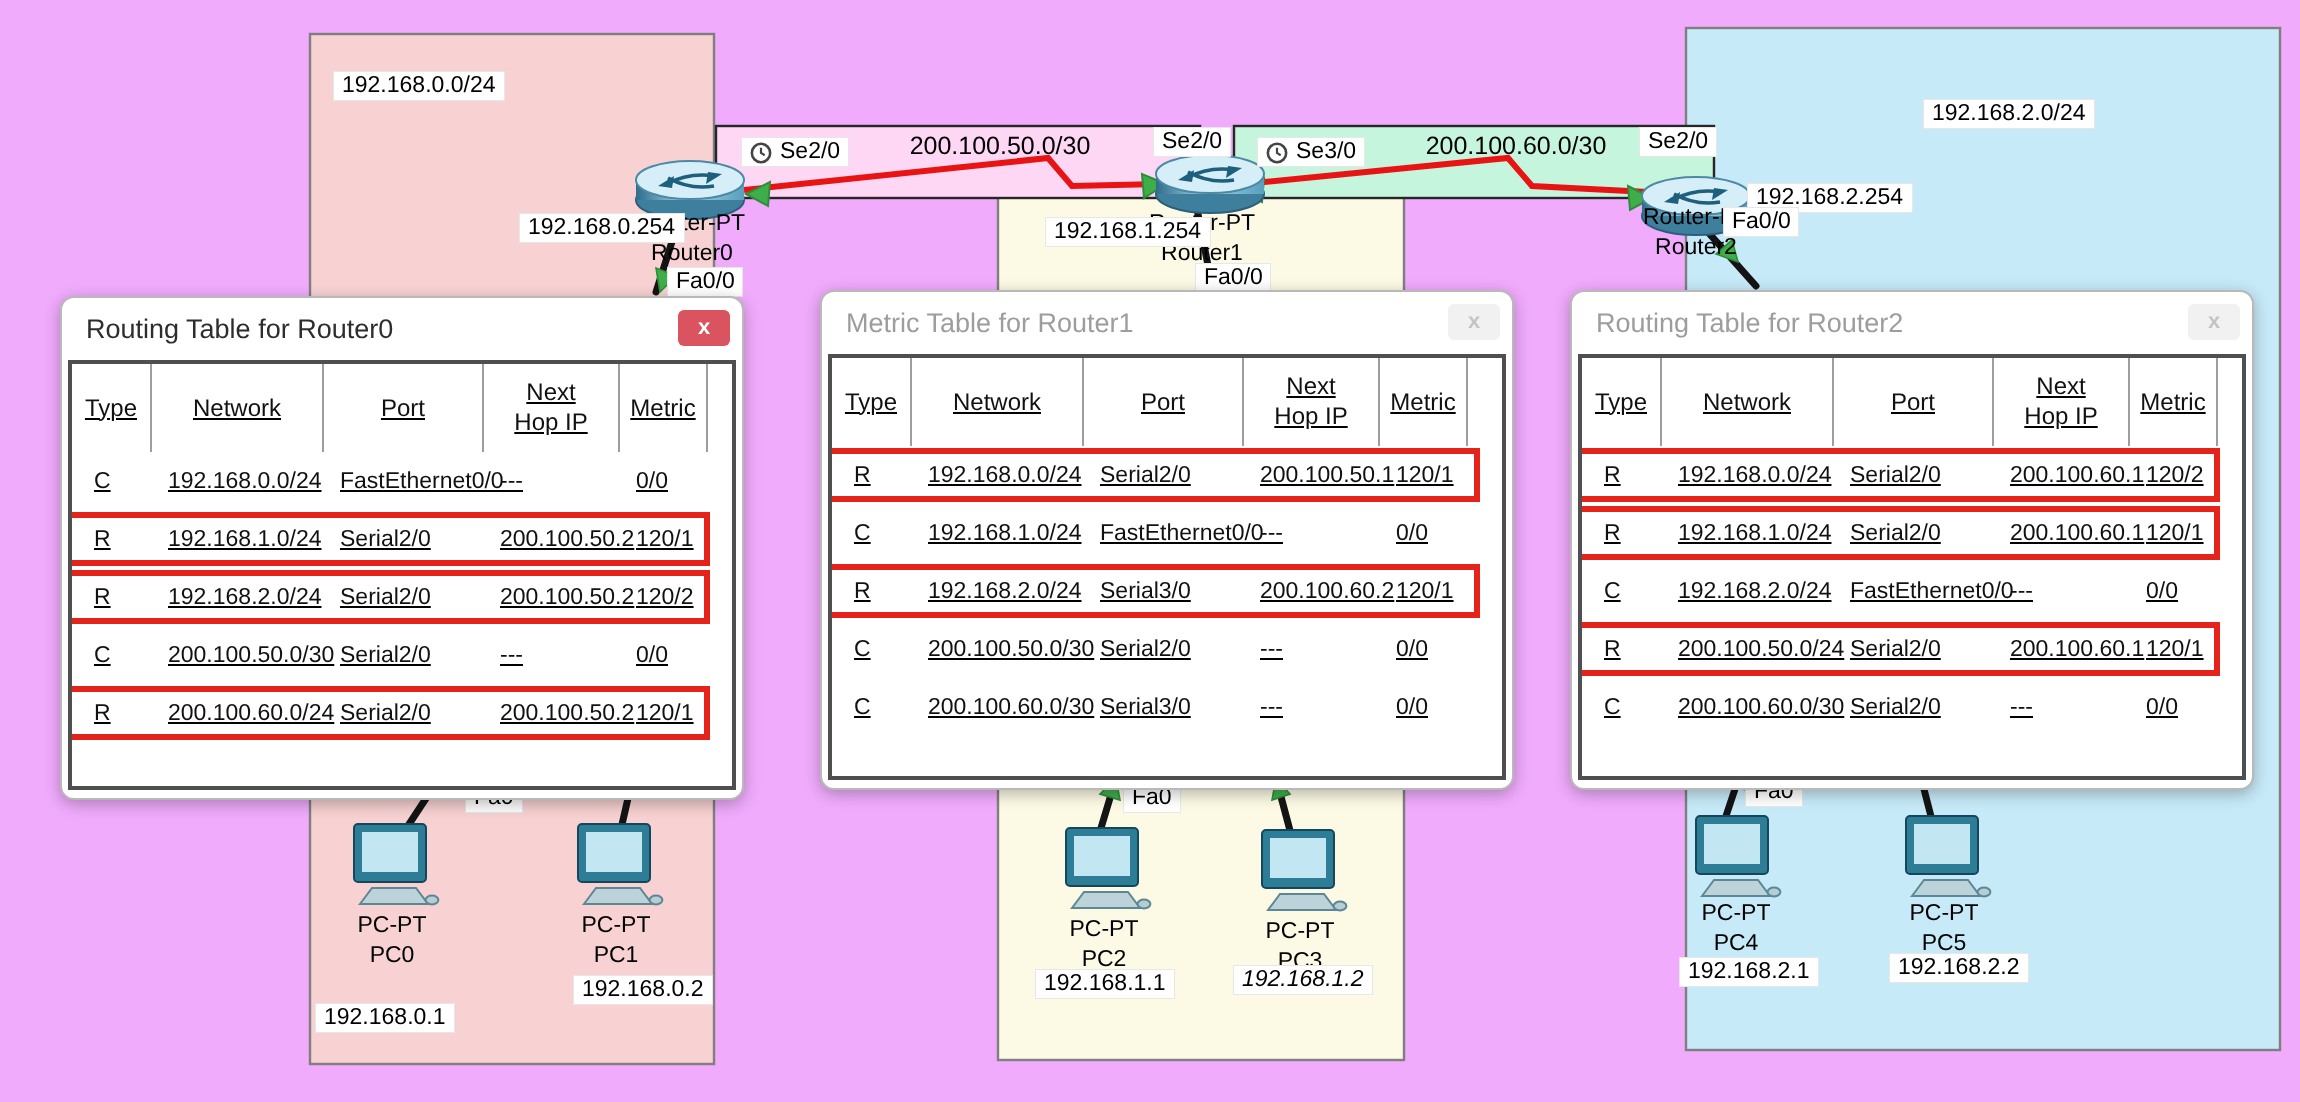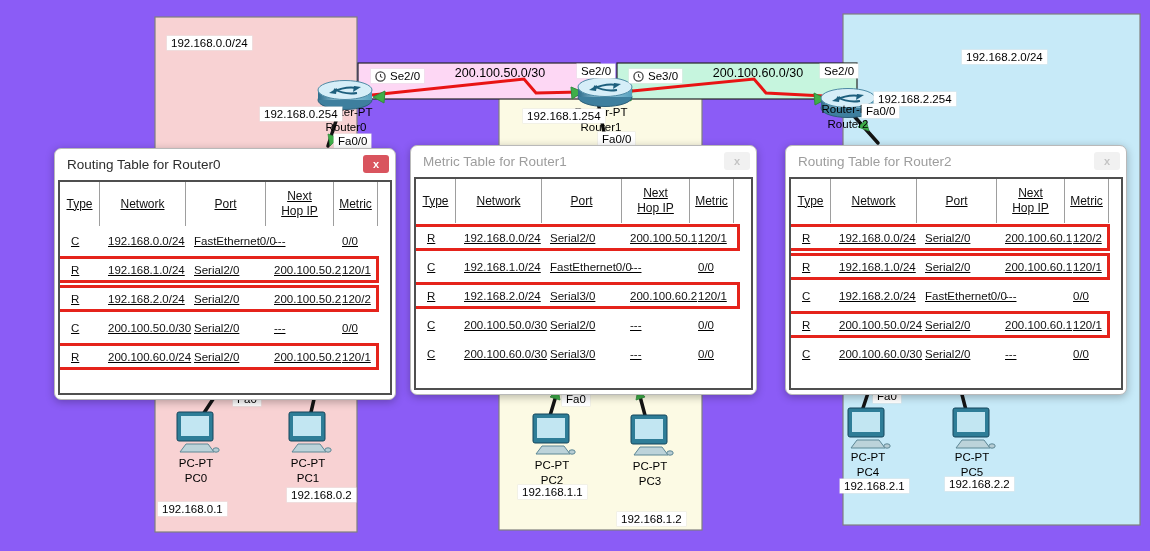--- a/index.html
+++ b/index.html
@@ -1,17 +1,17 @@
 <!DOCTYPE html>
 <html><head>
 <meta charset="utf-8">
 <style>
   html,body{margin:0;padding:0;background:#fff;}
   .stage{position:relative;width:1150px;height:551px;overflow:hidden;
-         font-family:"Liberation Sans","DejaVu Sans",sans-serif;background:#8b5cf6;}
+         font-family:"Liberation Sans","DejaVu Sans",sans-serif;background:#f0abfc;}
   .stage svg.topo{position:absolute;left:0;top:0;z-index:0;}
 
   
   .lbl{position:absolute;font-size:11.5px;color:#000;white-space:nowrap;z-index:3;}
   .boxed{background:#fff;padding:1px 4px;box-shadow:0 0 0 0.5px #e7e7e7;}
   .port-label{display:flex;align-items:center;gap:4px;}
   .dev-label{position:absolute;text-align:center;font-size:11.5px;line-height:1.3;
              color:#000;z-index:2;}
   .net-text{position:absolute;font-size:12.5px;color:#000;text-align:center;z-index:3;}
 
@@ -220,35 +220,35 @@
   <div class="dev-label" style="left:522px;top:458px;width:60px;">
     <div>PC-PT</div>
     <div>PC2</div>
   </div>
   <div class="lbl boxed" style="left:518px;top:485px;">192.168.1.1</div>
 
   <div class="dev-label" style="left:620px;top:459px;width:60px;">
     <div>PC-PT</div>
     <div>PC3</div>
   </div>
-  <div class="lbl boxed" style="left:617px;top:512px;">192.168.1.2</div>
+  <div class="lbl boxed" style="left:617px;top:483px;font-style:italic;">192.168.1.2</div>
 
   <div class="dev-label" style="left:838px;top:450px;width:60px;">
     <div>PC-PT</div>
     <div>PC4</div>
   </div>
   <div class="lbl boxed" style="left:840px;top:479px;">192.168.2.1</div>
 
   <div class="dev-label" style="left:942px;top:450px;width:60px;">
     <div>PC-PT</div>
     <div>PC5</div>
   </div>
   <div class="lbl boxed" style="left:945px;top:477px;">192.168.2.2</div>
 
-  <div class="dialog active" style="left:30px;top:148px;width:340px;height:250px;margin-left:24px;">
+  <div class="dialog active" style="left:30px;top:148px;width:340px;height:250px;">
     <div class="titlebar">
       <span class="title">Routing Table for Router0</span>
       <span class="closebtn active">x</span>
     </div>
     <div class="rt-table">
       <div class="rt-header">
         <div class="hcell">Type</div>
         <div class="hcell">Network</div>
         <div class="hcell">Port</div>
         <div class="hcell">Next

